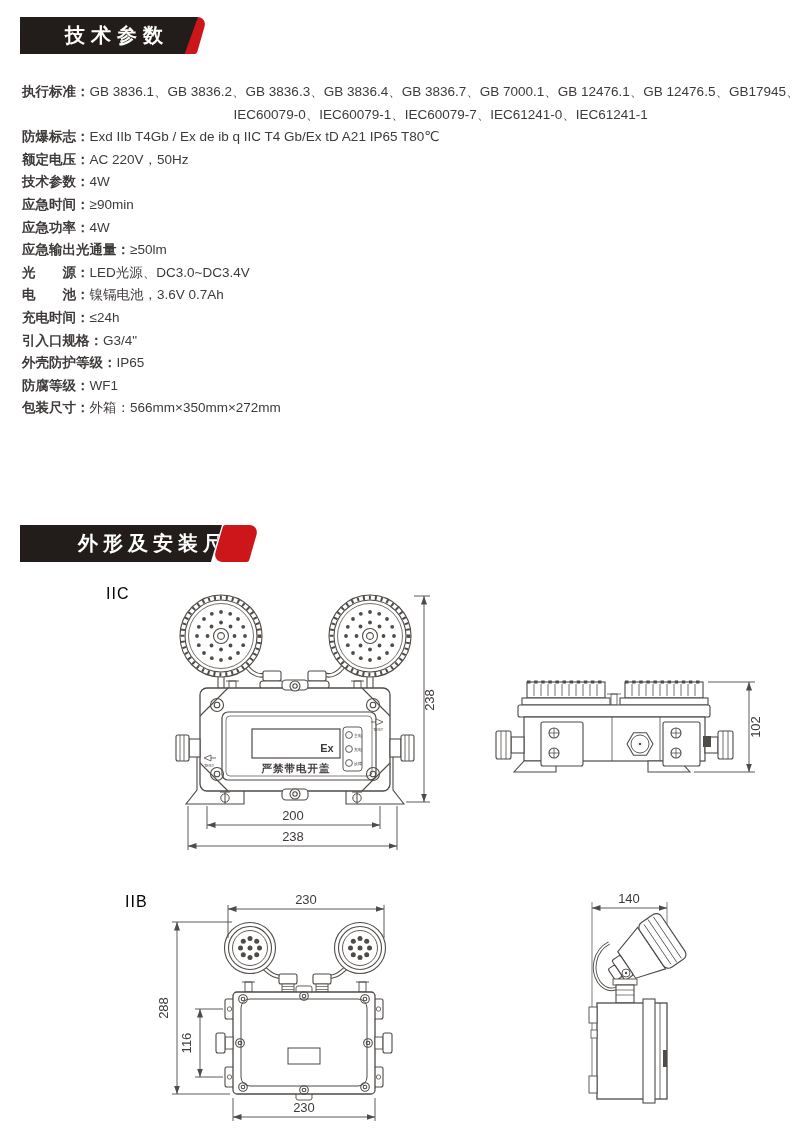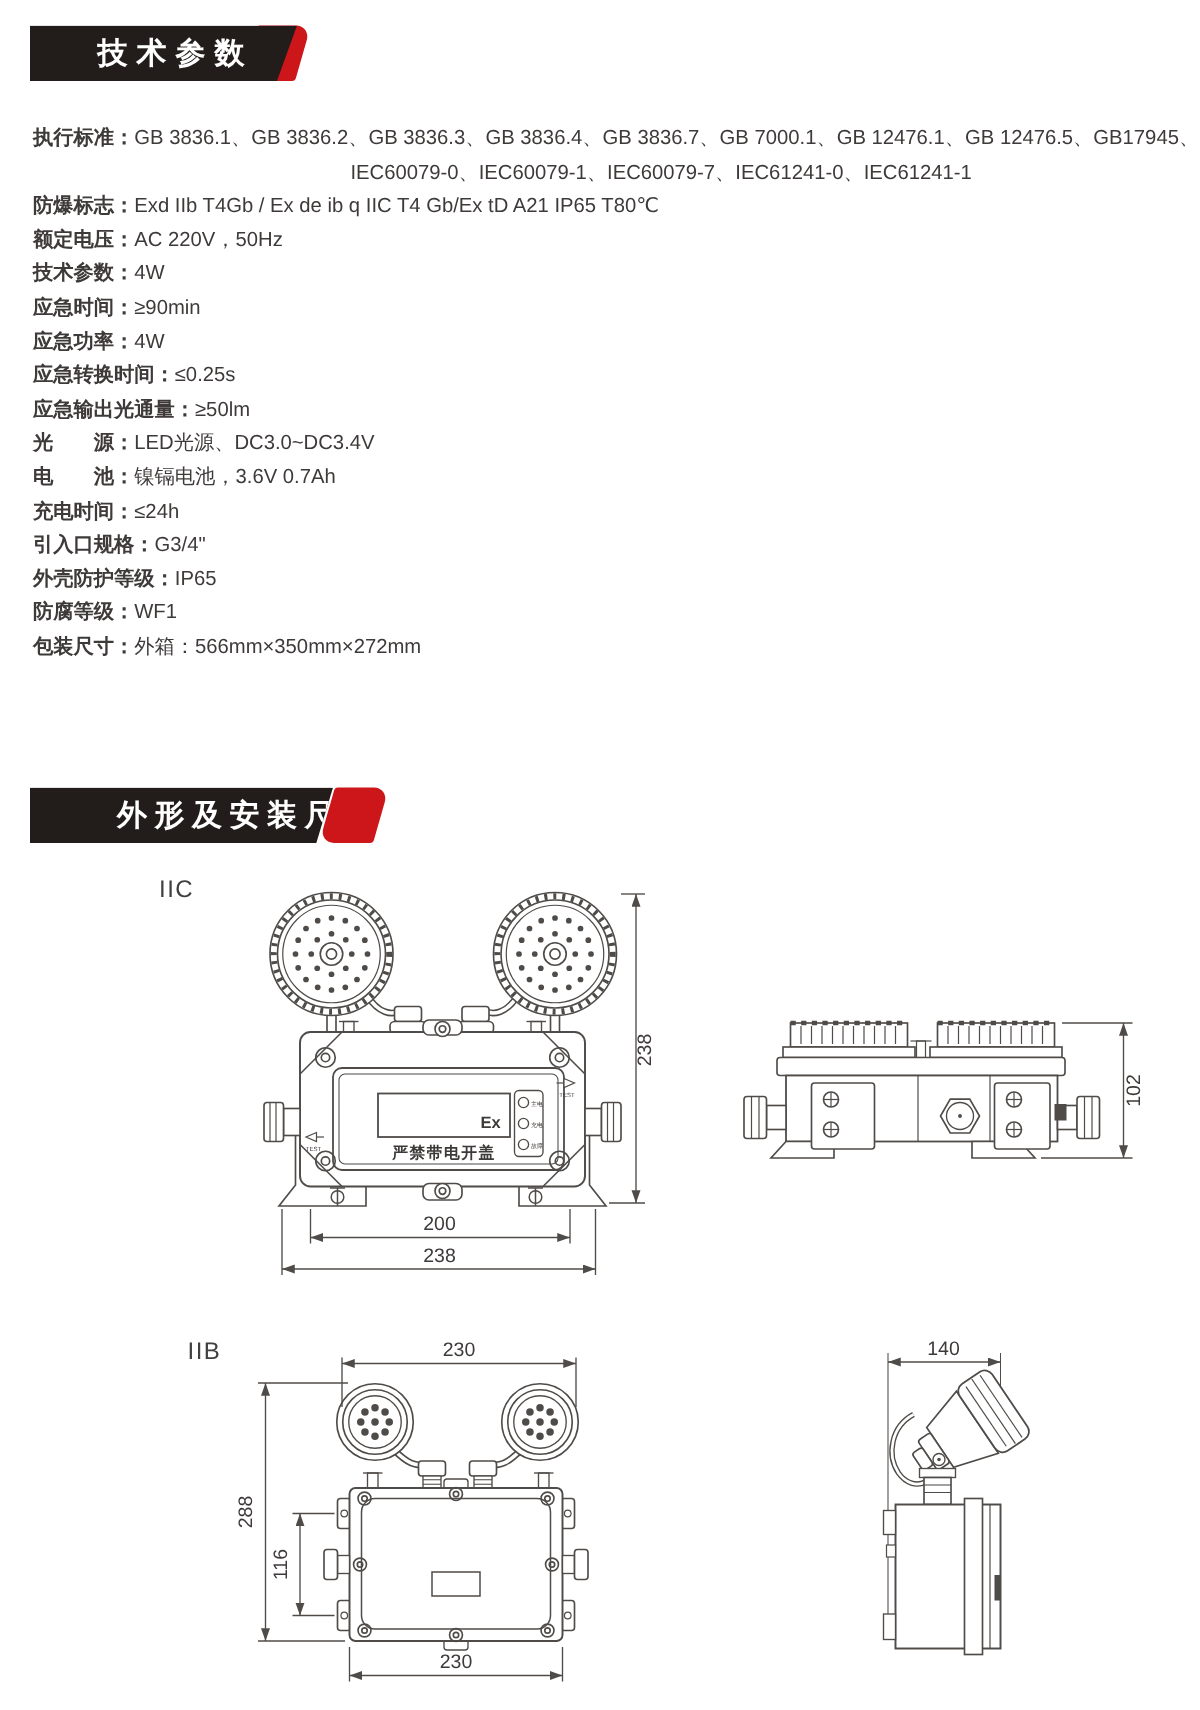--- a/index.html
+++ b/index.html
@@ -16,21 +16,21 @@
   .swoosh{
     position:absolute;width:36px;height:37px;background:#cd1619;
     transform:skewX(-16deg);border-radius:2px 10px 2px 10px;
   }
   
   .specs{position:absolute;left:22px;top:50px;margin-top:31px;}
   .spec-row{height:22.6px;line-height:22.6px;font-size:13.5px;white-space:nowrap;}
   .spec-row .lab{font-weight:bold;}
   .spec-row.indent{padding-left:60px;text-align:center;}
   
-  .dwg-label{position:absolute;font-size:16px;letter-spacing:1px;color:#404040;}
+  .dwg-label{position:absolute;font-size:16px;letter-spacing:1px;color:#000000;}
   svg{position:absolute;overflow:visible;}
   text{font-family:"Liberation Sans","DejaVu Sans",sans-serif;}
   .dimtext{font-size:13px;fill:#3e3a39;}
 </style>
 </head>
 <body>
 
 <svg width="0" height="0">
   <defs>
     <marker id="arr" markerWidth="10" markerHeight="8" refX="8.5" refY="3" orient="auto-start-reverse" markerUnits="userSpaceOnUse">
@@ -97,21 +97,20 @@
 </div>
 
 <div class="specs">
   <div class="spec-row"><span class="lab">执行标准：</span><span class="val">GB 3836.1、GB 3836.2、GB 3836.3、GB 3836.4、GB 3836.7、GB 7000.1、GB 12476.1、GB 12476.5、GB17945、</span></div>
   <div class="spec-row indent"><span class="val">IEC60079-0、IEC60079-1、IEC60079-7、IEC61241-0、IEC61241-1</span></div>
   <div class="spec-row"><span class="lab">防爆标志：</span><span class="val">Exd IIb T4Gb / Ex de ib q IIC T4 Gb/Ex tD A21 IP65 T80℃</span></div>
   <div class="spec-row"><span class="lab">额定电压：</span><span class="val">AC 220V，50Hz</span></div>
   <div class="spec-row"><span class="lab">技术参数：</span><span class="val">4W</span></div>
   <div class="spec-row"><span class="lab">应急时间：</span><span class="val">≥90min</span></div>
   <div class="spec-row"><span class="lab">应急功率：</span><span class="val">4W</span></div>
-  <div class="spec-row"><span class="lab">应急转换时间：</span><span class="val">≤0.25s</span></div>
   <div class="spec-row"><span class="lab">应急输出光通量：</span><span class="val">≥50lm</span></div>
   <div class="spec-row"><span class="lab">光　　源：</span><span class="val">LED光源、DC3.0~DC3.4V</span></div>
   <div class="spec-row"><span class="lab">电　　池：</span><span class="val">镍镉电池，3.6V 0.7Ah</span></div>
   <div class="spec-row"><span class="lab">充电时间：</span><span class="val">≤24h</span></div>
   <div class="spec-row"><span class="lab">引入口规格：</span><span class="val">G3/4"</span></div>
   <div class="spec-row"><span class="lab">外壳防护等级：</span><span class="val">IP65</span></div>
   <div class="spec-row"><span class="lab">防腐等级：</span><span class="val">WF1</span></div>
   <div class="spec-row"><span class="lab">包装尺寸：</span><span class="val">外箱：566mm×350mm×272mm</span></div>
 </div>
 

